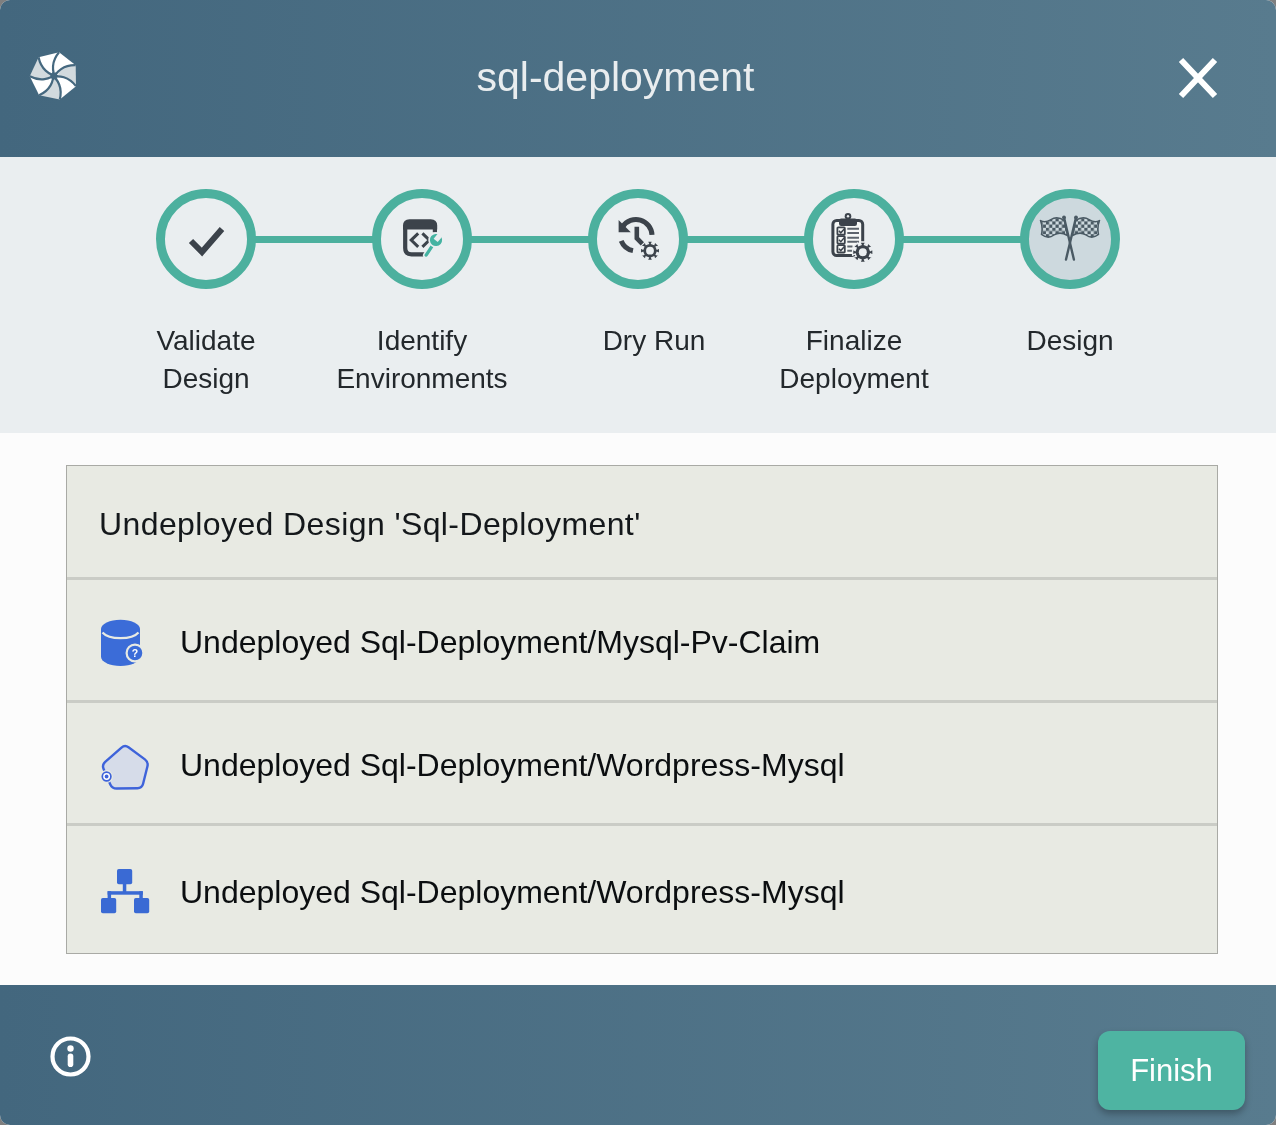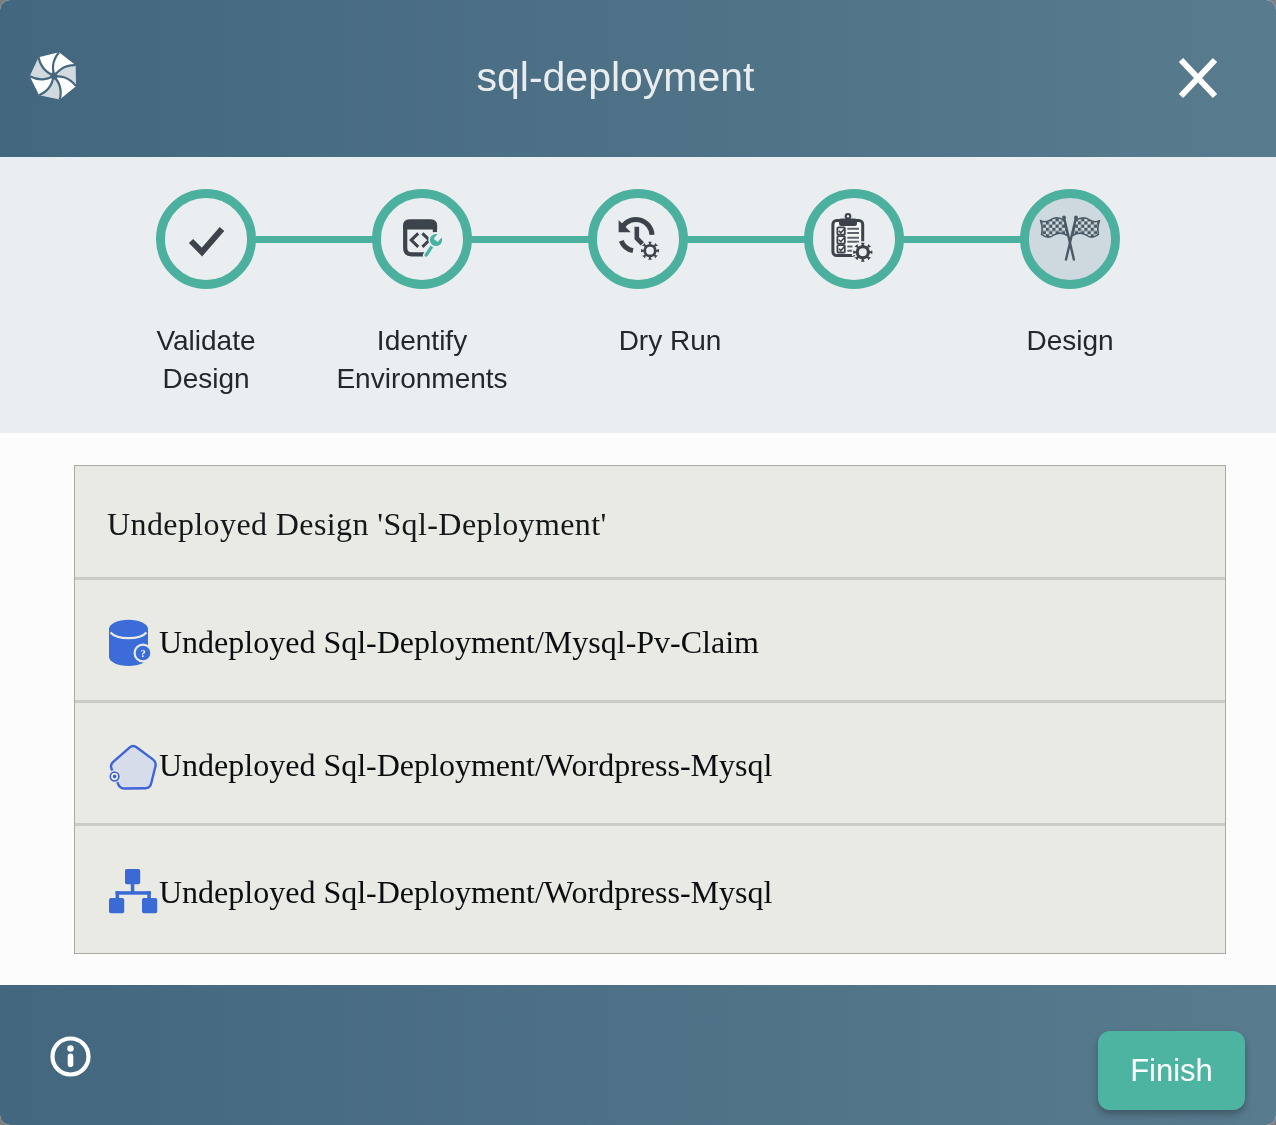--- a/index.html
+++ b/index.html
@@ -11,29 +11,29 @@
     font-size:41px; color:#e9edef; }
   .logo { position:absolute; left:29px; top:51px; }
   .closex { position:absolute; left:1178px; top:57px; }
   .stepper { position:absolute; left:0; top:157px; width:1276px; height:276px; background:#eaeef0; }
   .connector { position:absolute; left:206px; top:79px; width:864px; height:7px; background:#4cb09e; }
   .circ { position:absolute; top:32px; width:100px; height:100px; border-radius:50%;
     border:9px solid #4cb09e; background:#eaeef0; display:flex; align-items:center; justify-content:center; }
   .circ.last { background:#cdd9de; }
   .steplabel { position:absolute; top:164.5px; width:260px; text-align:center;
     font-size:28px; line-height:38.5px; color:#23282c; }
-  .content { position:absolute; left:12px; top:433px; width:1036px; height:552px; background:#fcfcfc;font-family:Liberation Serif, serif; }
+  .content { position:absolute; left:4px; top:433px; width:1036px; height:552px; background:#fcfcfc; }
   .panel { position:absolute; left:62px; top:32px; width:1152px; height:489px;
     background:#e8eae3; border:1px solid #a9aaa5; }
   .row { position:relative; border-bottom:3px solid #caccc6; display:flex; align-items:center; }
   .row:last-child { border-bottom:none; }
   .r1 { height:114px; font-size:32px; color:#14181b; padding-left:32px; letter-spacing:0.4px; display:block; padding-top:40px; }
   .r { height:123px; font-size:32px; color:#0b0e10; padding-top:5px; }
   .ricon { width:50px; margin-left:34px; display:flex; justify-content:center; }
-  .rtext { }
+  .rtext { margin-left:29px; }
   .footer { position:absolute; left:0; top:985px; width:1276px; height:140px;
     background:linear-gradient(90deg,#43677e 0%,#587b8e 100%); }
   .info { position:absolute; left:50px; top:51px; }
   .btn-back { position:absolute; left:930px; top:33px; width:134px; height:77px;
     border:2px solid #fff; border-radius:12px; color:#fff; font-size:31px;
     display:flex; align-items:center; justify-content:center; }
   .btn-finish { position:absolute; left:1098px; top:32px; width:147px; height:79px;
     background:#4eb4a2; border-radius:12px; color:#fff; font-size:31px; box-shadow:0 4px 7px rgba(0,0,0,0.28);
     display:flex; align-items:center; justify-content:center;margin-top:14px; }
 </style>
@@ -138,21 +138,22 @@
             <path d="M37 2.5 L27 44.5"></path>
       </g>
       <circle cx="25" cy="2.5" r="1.9" fill="#4a5a64"></circle>
       <circle cx="37" cy="2.5" r="1.9" fill="#4a5a64"></circle>
       <path d="M25.5 5.5 Q18 0.5 12 4.5 Q6 8.5 1.5 5.5 Q4 12 2.5 19.5 Q9 24.5 15 20 Q21 16 28.5 20.5 Q27 13.5 25.5 5.5 Z" fill="url(#chk)" stroke="#4a5a64" stroke-width="1.5" stroke-linejoin="round"></path>
       <path d="M36.5 5.5 Q44 0.5 50 4.5 Q56 8.5 60.5 5.5 Q58 12 59.5 19.5 Q53 24.5 47 20 Q41 16 33.5 20.5 Q35 13.5 36.5 5.5 Z" fill="url(#chk)" stroke="#4a5a64" stroke-width="1.5" stroke-linejoin="round"></path>
         </svg>
     </div>
     <div class="steplabel" style="left:292px;">Identify<br>Environments</div>
     <div class="steplabel" style="left:76px;">Validate<br>Design</div>
-    <div class="steplabel" style="left:540px;text-align:center;">Dry Run</div>
+    <div class="steplabel" style="left:524px;text-align:center;">Dry Run</div>
+    <div class="steplabel" style="left:724px;">Finalize<br>Deployment</div>
     <div class="steplabel" style="left:940px;">Design</div>
   </div>
 
   <div class="content">
     <div class="panel">
       <div class="row r1">Undeployed Design 'Sql-Deployment'</div>
       <div class="row r">
         <div class="ricon">
             <svg width="50" height="48" viewBox="0 0 50 48">
       <path d="M0 10 H39 V37.5 A19.5 9.5 0 0 1 0 37.5 Z" fill="#3b6cd8"></path>

